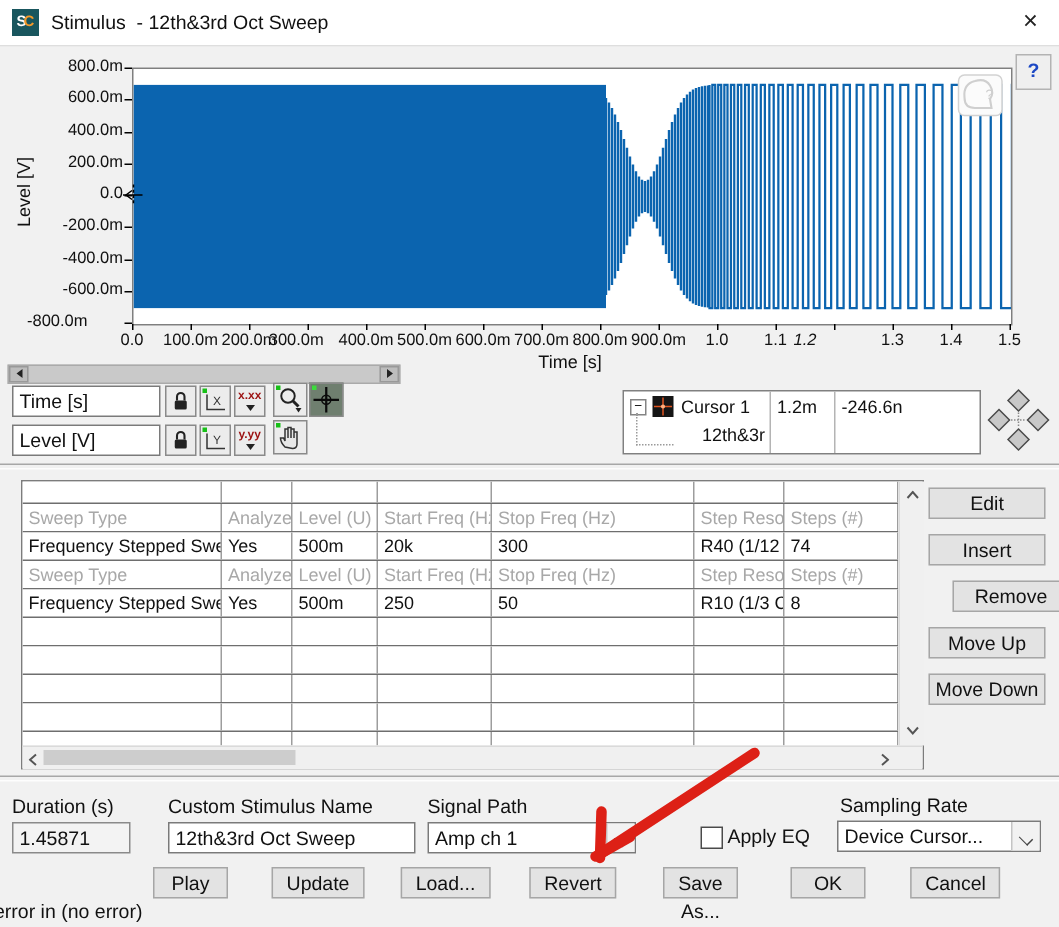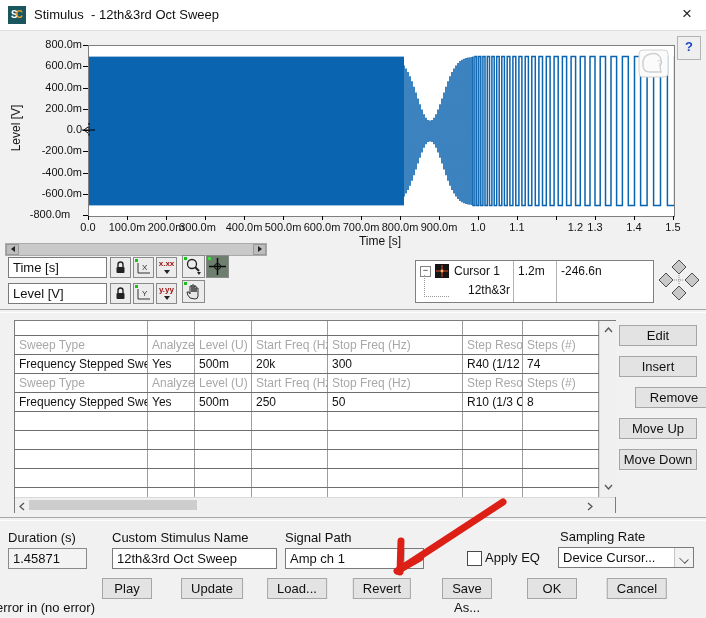--- a/index.html
+++ b/index.html
@@ -109,21 +109,21 @@
       <div class="tickl" style="left: 18px; top: 101.75px; width: 64px; text-align: right;">200.0m</div>
       <div class="tkm" style="left: 83px; top: 108.75px; width: 5px; height: 1px;"></div>
       <div class="tickl" style="left: 18px; top: 123px; width: 64px; text-align: right;">0.0</div>
       <div class="tkm" style="left: 83px; top: 130px; width: 5px; height: 1px;"></div>
       <div class="tickl" style="left: 18px; top: 144.25px; width: 64px; text-align: right;">-200.0m</div>
       <div class="tkm" style="left: 83px; top: 151.25px; width: 5px; height: 1px;"></div>
       <div class="tickl" style="left: 18px; top: 165.5px; width: 64px; text-align: right;">-400.0m</div>
       <div class="tkm" style="left: 83px; top: 172.5px; width: 5px; height: 1px;"></div>
       <div class="tickl" style="left: 18px; top: 186.75px; width: 64px; text-align: right;">-600.0m</div>
       <div class="tkm" style="left: 83px; top: 193.75px; width: 5px; height: 1px;"></div>
-      <div class="tickl" style="left: 18px; top: 208px; width: 64px; text-align: center;">-800.0m</div>
+      <div class="tickl" style="left: 18px; top: 208px; width: 64px; text-align: left;">-800.0m</div>
       <div class="tkm" style="left: 83px; top: 215px; width: 5px; height: 1px;"></div>
     </div>
   <div id="xticks" class="abs">
       <div class="tkm" style="left: 88px; top: 216px; width: 1px; height: 4px;"></div>
       <div class="tickl" style="left: 61px; top: 221px; width: 54px; text-align: center;">0.0</div>
       <div class="tkm" style="left: 127px; top: 216px; width: 1px; height: 4px;"></div>
       <div class="tickl" style="left: 100px; top: 221px; width: 54px; text-align: center;">100.0m</div>
       <div class="tkm" style="left: 166px; top: 216px; width: 1px; height: 4px;"></div>
       <div class="tickl" style="left: 139px; top: 221px; width: 54px; text-align: center;">200.0m</div>
       <div class="tkm" style="left: 205px; top: 216px; width: 1px; height: 4px;"></div>
@@ -138,21 +138,21 @@
       <div class="tickl" style="left: 334px; top: 221px; width: 54px; text-align: center;">700.0m</div>
       <div class="tkm" style="left: 400px; top: 216px; width: 1px; height: 4px;"></div>
       <div class="tickl" style="left: 373px; top: 221px; width: 54px; text-align: center;">800.0m</div>
       <div class="tkm" style="left: 439px; top: 216px; width: 1px; height: 4px;"></div>
       <div class="tickl" style="left: 412px; top: 221px; width: 54px; text-align: center;">900.0m</div>
       <div class="tkm" style="left: 478px; top: 216px; width: 1px; height: 4px;"></div>
       <div class="tickl" style="left: 451px; top: 221px; width: 54px; text-align: center;">1.0</div>
       <div class="tkm" style="left: 517px; top: 216px; width: 1px; height: 4px;"></div>
       <div class="tickl" style="left: 490px; top: 221px; width: 54px; text-align: center;">1.1</div>
       <div class="tkm" style="left: 556px; top: 216px; width: 1px; height: 4px;"></div>
-      <div class="tickl" style="left: 529px; top: 221px; width: 54px; text-align: right;">1.2</div>
+      <div class="tickl" style="left: 529px; top: 221px; width: 54px; text-align: left; font-style: italic;">1.2</div>
       <div class="tkm" style="left: 595px; top: 216px; width: 1px; height: 4px;"></div>
       <div class="tickl" style="left: 568px; top: 221px; width: 54px; text-align: center;">1.3</div>
       <div class="tkm" style="left: 634px; top: 216px; width: 1px; height: 4px;"></div>
       <div class="tickl" style="left: 607px; top: 221px; width: 54px; text-align: center;">1.4</div>
       <div class="tkm" style="left: 673px; top: 216px; width: 1px; height: 4px;"></div>
       <div class="tickl" style="left: 646px; top: 221px; width: 54px; text-align: center;">1.5</div>
     </div>
   <div class="abs xlab">Time [s]</div>
 
   <div class="abs gsb">

